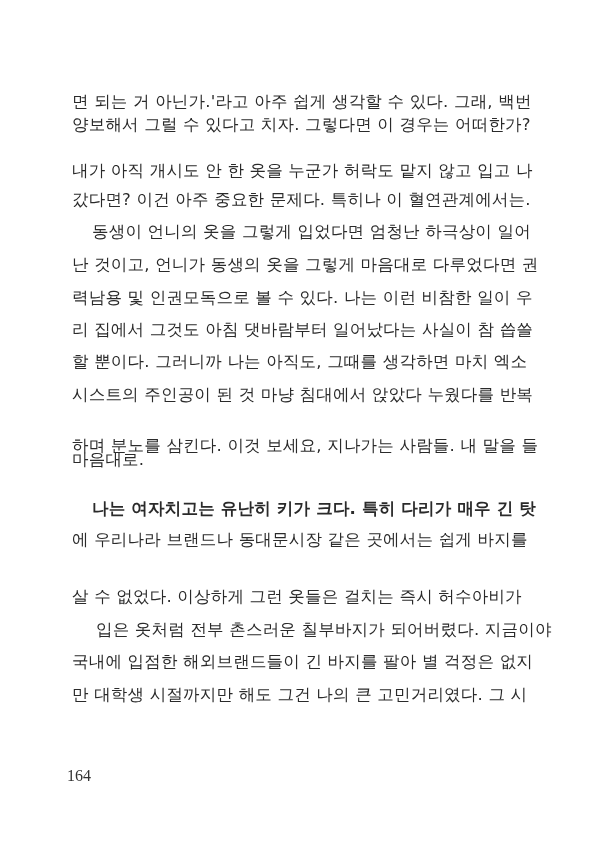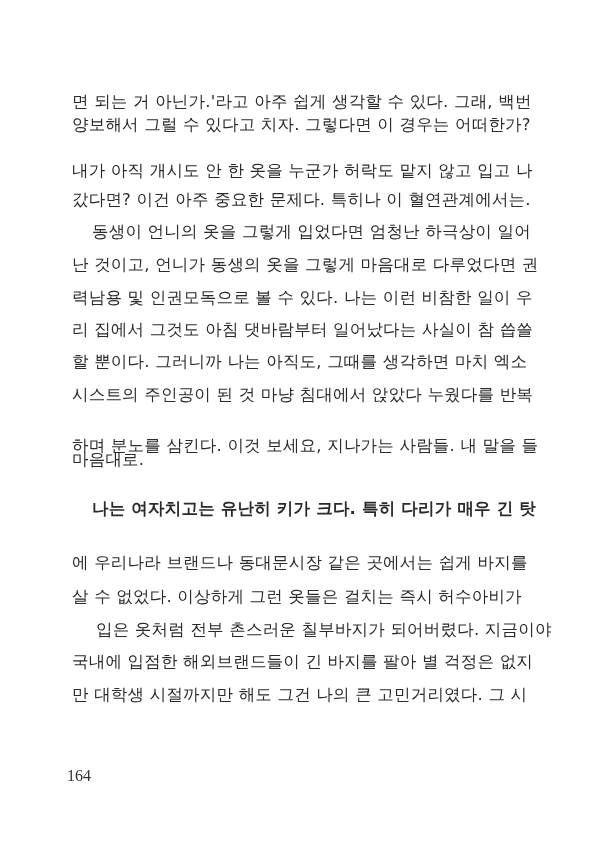--- a/index.html
+++ b/index.html
@@ -60,21 +60,21 @@
     <div class="line indent" style="top:130px;">동생이 언니의 옷을 그렇게 입었다면 엄청난 하극상이 일어</div>
     <div class="line" style="top:162.5px;">난 것이고, 언니가 동생의 옷을 그렇게 마음대로 다루었다면 권</div>
     <div class="line" style="top:196px;">력남용 및 인권모독으로 볼 수 있다. 나는 이런 비참한 일이 우</div>
     <div class="line" style="top:227.5px;">리 집에서 그것도 아침 댓바람부터 일어났다는 사실이 참 씁쓸</div>
     <div class="line" style="top:260px;">할 뿐이다. 그러니까 나는 아직도, 그때를 생각하면 마치 엑소</div>
     <div class="line" style="top:292.5px;">시스트의 주인공이 된 것 마냥 침대에서 앉았다 누웠다를 반복</div>
     <div class="line" style="top:344px;">하며 분노를 삼킨다. 이것 보세요, 지나가는 사람들. 내 말을 들</div>
     <div class="line" style="top:357.5px;">마음대로.</div>
 
     <div class="line indent" style="top:407px;font-weight:bold;">나는 여자치고는 유난히 키가 크다.  특히 다리가 매우 긴 탓</div>
-    <div class="line" style="top:461px;">에 우리나라 브랜드나 동대문시장 같은 곳에서는 쉽게 바지를</div>
+    <div class="line" style="top:438px;">에 우리나라 브랜드나 동대문시장 같은 곳에서는 쉽게 바지를</div>
     <div class="line" style="top:495px;">살 수 없었다. 이상하게 그런 옷들은 걸치는 즉시 허수아비가</div>
     <div class="line" style="top:527.5px;margin-left:24px;">입은 옷처럼 전부 촌스러운 칠부바지가 되어버렸다. 지금이야</div>
     <div class="line" style="top:560px;">국내에 입점한 해외브랜드들이 긴 바지를 팔아 별 걱정은 없지</div>
     <div class="line" style="top:592.5px;">만 대학생 시절까지만 해도 그건 나의 큰 고민거리였다. 그 시</div>
   </div>
 
   <div class="page-number">164</div>
 </div>
 
 </body></html>

